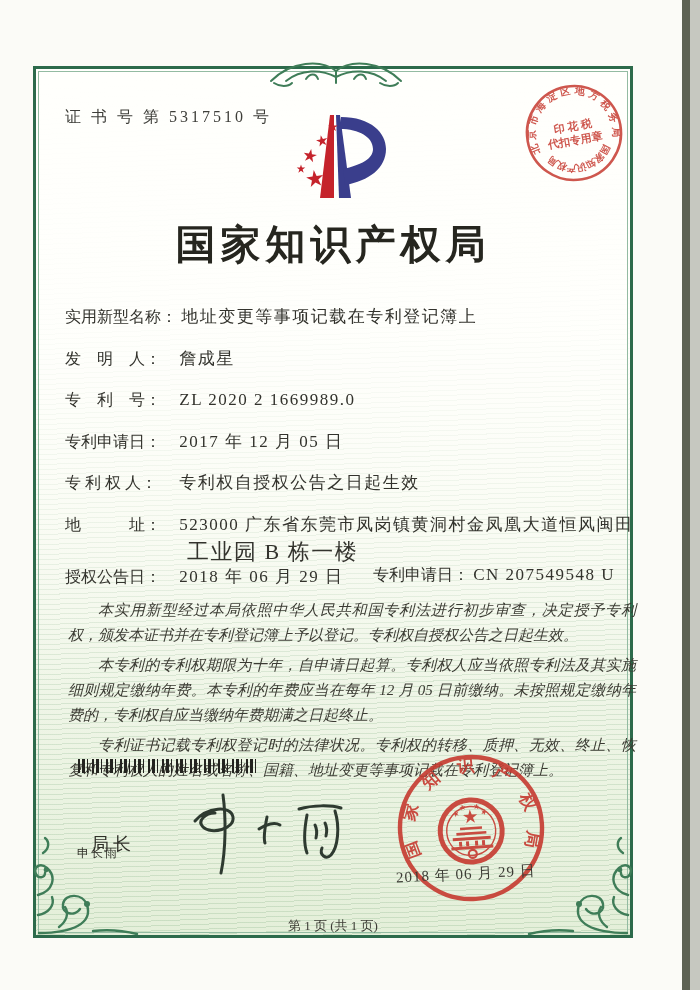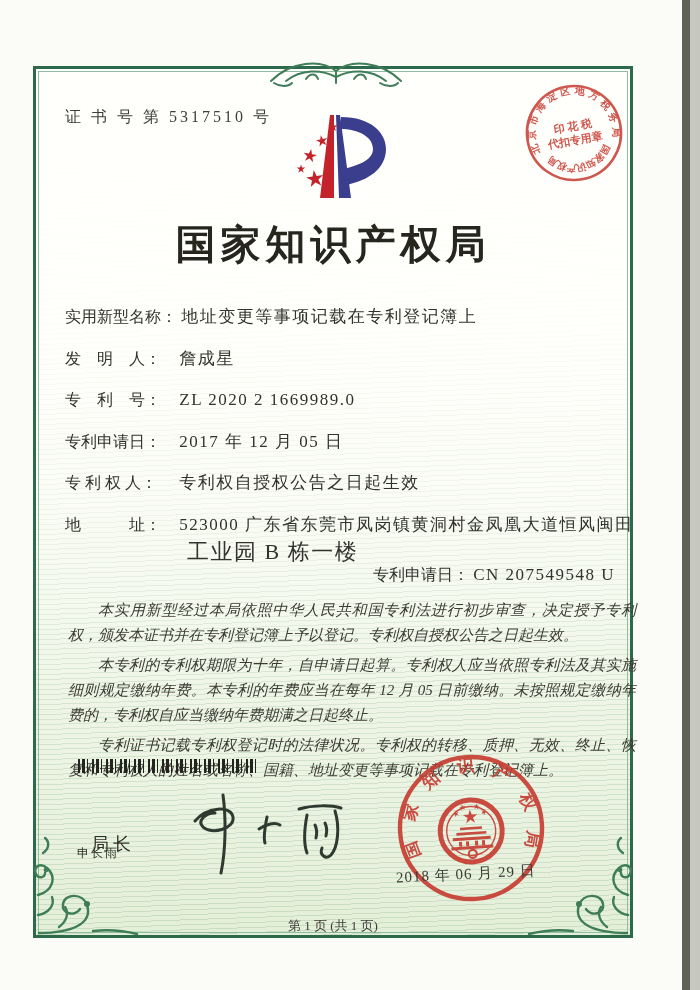--- a/index.html
+++ b/index.html
@@ -124,20 +124,24 @@
   </div>
   <div class="fieldrow" style="top:402px">
     <span class="flabel">专 利 权 人：</span>
     <span class="fvalue">专利权自授权公告之日起生效</span>
   </div>
   <div class="fieldrow" style="top:444px">
     <span class="flabel">地　　　址：</span>
     <span class="fvalue">523000 广东省东莞市凤岗镇黄洞村金凤凰大道恒风闽田</span>
   </div>
   <div class="addr2" style="top:468px">工业园 B 栋一楼</div>
+  <div class="fieldrow" style="top:496px">
+    <span class="flabel">授权公告日：</span>
+    <span class="fvalue">2018 年 06 月 29 日</span>
+  </div>
   <div class="grantno" style="top:496px">
     <span class="flabel" style="min-width:0">专利申请日：</span>
     <span class="fvalue">CN 207549548 U</span>
   </div>
 
   <div class="body-text">
     <p>本实用新型经过本局依照中华人民共和国专利法进行初步审查，决定授予专利权，颁发本证书并在专利登记簿上予以登记。专利权自授权公告之日起生效。</p>
     <p>本专利的专利权期限为十年，自申请日起算。专利权人应当依照专利法及其实施细则规定缴纳年费。本专利的年费应当在每年 12 月 05 日前缴纳。未按照规定缴纳年费的，专利权自应当缴纳年费期满之日起终止。</p>
     <p>专利证书记载专利权登记时的法律状况。专利权的转移、质押、无效、终止、恢复和专利权人的姓名或名称、国籍、地址变更等事项记载在专利登记簿上。</p>
   </div>

